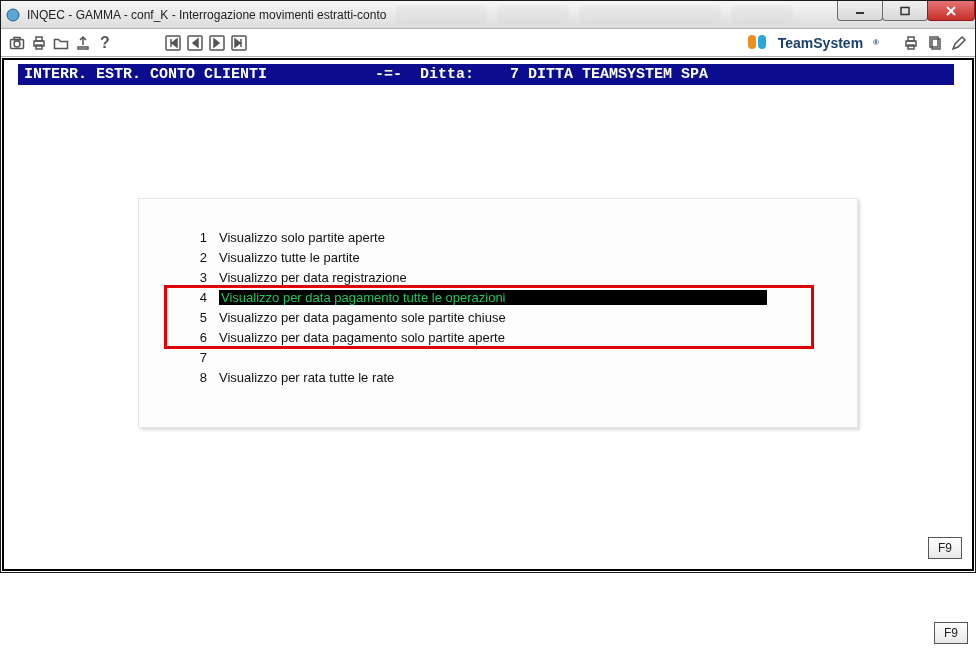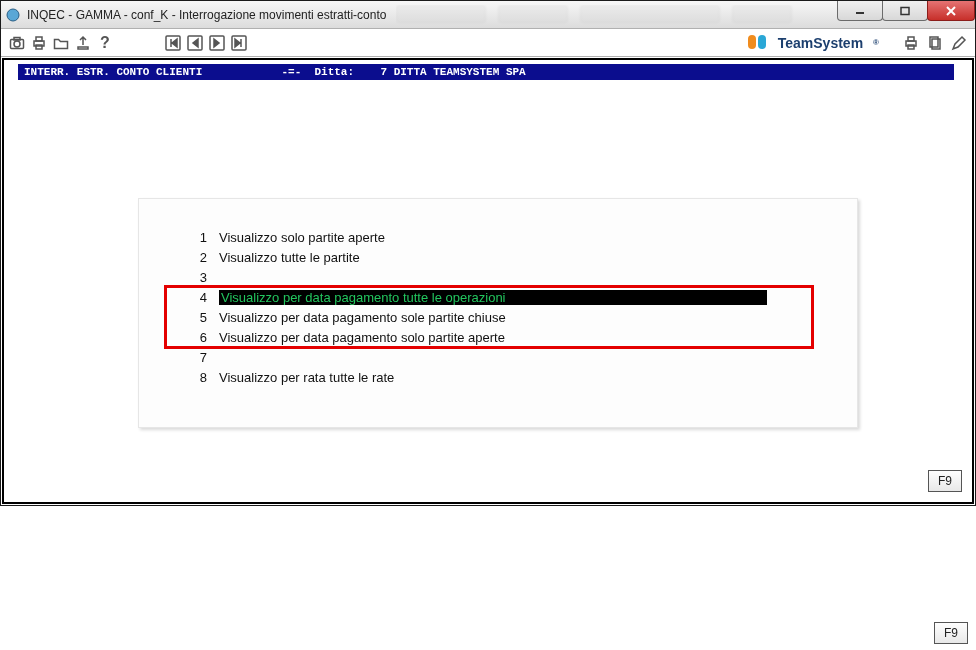--- a/index.html
+++ b/index.html
@@ -9,21 +9,21 @@
     font-size: 12px;
     color:#222;
     background:#fff;
     width:976px;
     height:650px;
     overflow:hidden;
   }
 
   
   .window {
-    width:976px; height:506px;
+    width:976px; height:573px;
     border:1px solid #1a1a1a;
     background:#fff;
     display:flex; flex-direction:column;
   }
 
   .titlebar {
     height:28px;
     background:linear-gradient(to bottom,#f7f7f7,#dcdcdc);
     border-bottom:1px solid #b0b0b0;
     display:flex; align-items:center;
@@ -121,21 +121,21 @@
     border:2px solid #000;
     margin:1px;
     position:relative;
     background:#fff;
     overflow:hidden;
   }
   .hdr-strip {
     background:#0b0d8e;
     color:#fff;
     font-family:"Courier New",monospace;
-    font-size:11px;
+    font-size:15px;
     font-weight:bold;
     padding:2px 6px;
     white-space:pre;
     margin:4px 18px 0 14px;
     letter-spacing:0;
   }
 
   .panel {
     position:absolute;
     left:134px; top:138px;
@@ -318,20 +318,21 @@
           <div class="opt-row">
             <div class="opt-num">1</div>
             <div class="opt-label">Visualizzo solo partite aperte</div>
           </div>
           <div class="opt-row">
             <div class="opt-num">2</div>
             <div class="opt-label">Visualizzo tutte le partite</div>
           </div>
           <div class="opt-row">
             <div class="opt-num">3</div>
+            <div class="opt-label">Visualizzo per data registrazione</div>
           </div>
           <div class="opt-row selected">
             <div class="opt-num">4</div>
             <div class="opt-label">Visualizzo per data pagamento tutte le operazioni</div>
           </div>
           <div class="opt-row">
             <div class="opt-num">5</div>
             <div class="opt-label">Visualizzo per data pagamento sole partite chiuse</div>
           </div>
           <div class="opt-row">

